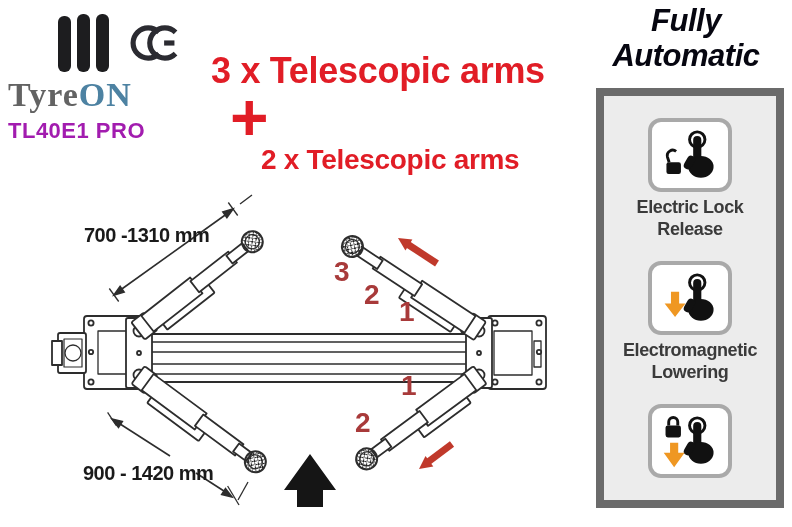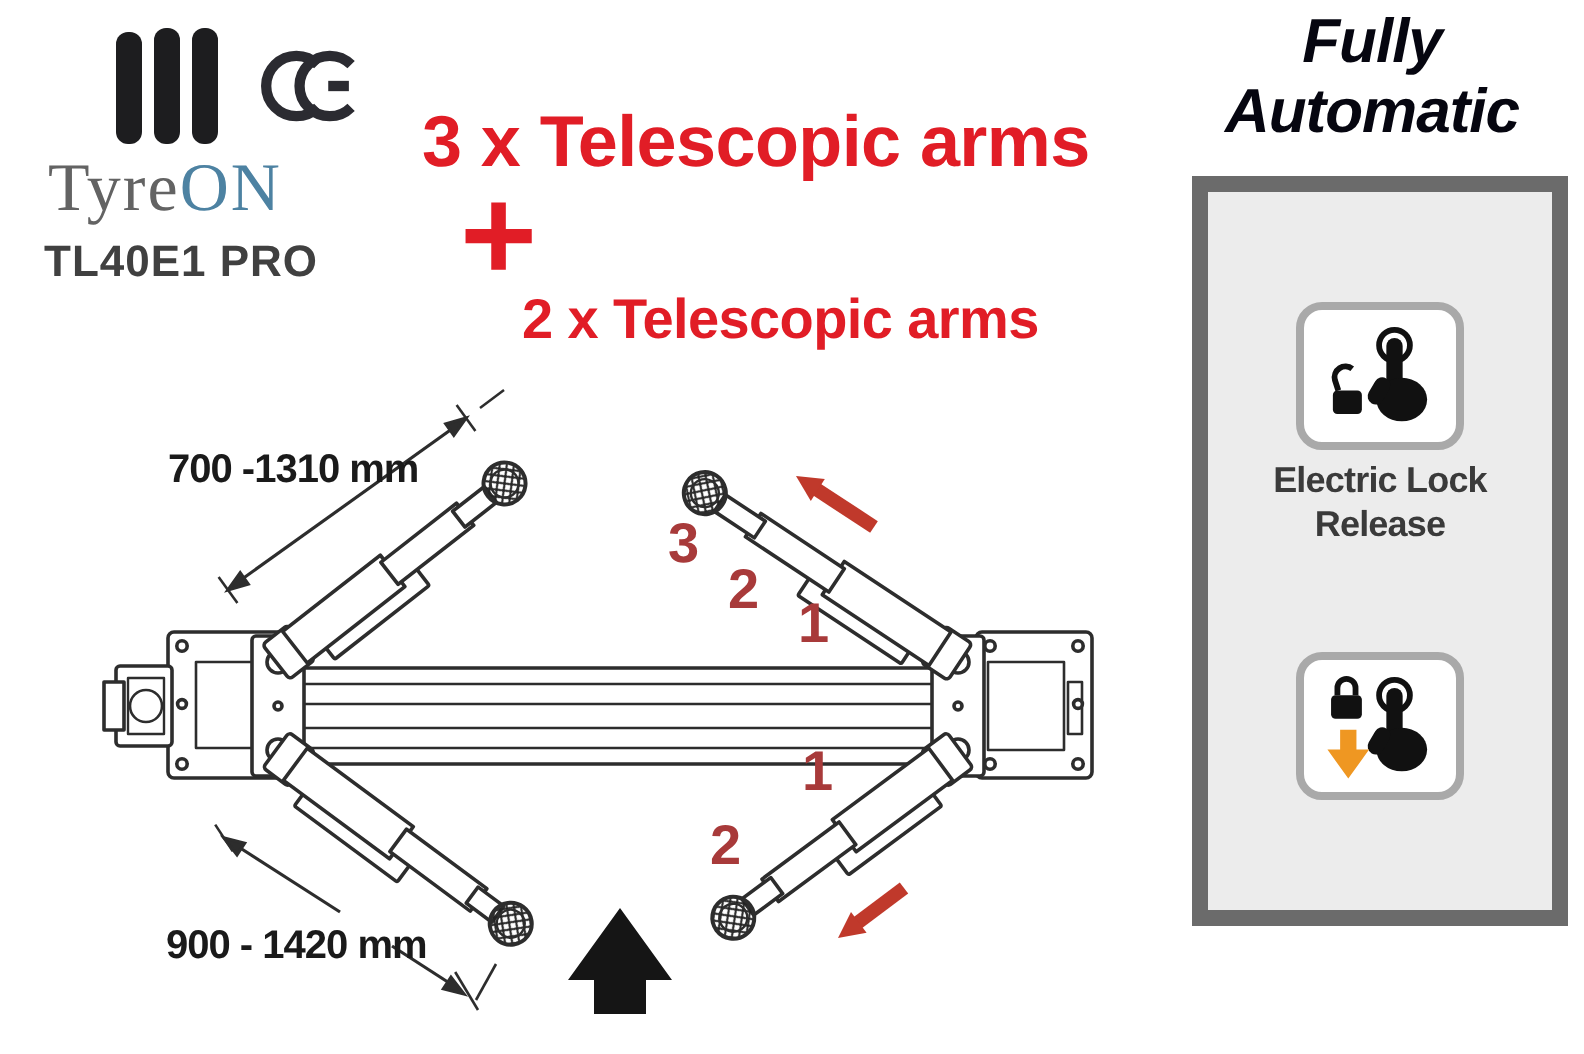--- a/index.html
+++ b/index.html
@@ -3,40 +3,40 @@
 <meta charset="utf-8">
 <style>
   html,body{margin:0;padding:0;}
   body{
     width:792px;height:527px;position:relative;overflow:hidden;
     background:#ffffff;font-family:"Liberation Sans",sans-serif;
   }
   .abs{position:absolute;}
 
   
-  .wordmark{left:24px;top:76px;font-family:"Liberation Serif",serif;font-size:34px;letter-spacing:1px;}
+  .wordmark{left:8px;top:76px;font-family:"Liberation Serif",serif;font-size:34px;letter-spacing:1px;font-weight:bold;}
   .wordmark .gray{color:#636363;}
   .wordmark .blue{color:#4d82a2;}
-  .model{left:22px;top:118px;font-size:22px;font-weight:bold;color:#404040;letter-spacing:0.5px;}
+  .model{left:8px;top:118px;font-size:22px;font-weight:bold;color:#a21caf;letter-spacing:0.5px;}
 
   
   .promo1{left:211px;top:50px;font-size:36px;font-weight:bold;color:#e11d26;letter-spacing:-0.3px;}
   .promo2{left:261px;top:144px;font-size:28px;font-weight:bold;color:#e11d26;letter-spacing:-0.3px;}
   .plus{left:230px;top:84px;font-size:66px;font-weight:bold;color:#e11d26;line-height:1;}
 
   
   .dim{font-size:20px;font-weight:bold;color:#1a1a1a;letter-spacing:-0.5px;}
   .dim-top{left:84px;top:224px;}
   .dim-bottom{left:83px;top:462px;}
   .stage{font-size:28px;font-weight:bold;color:#a83a3a;line-height:1;}
 
   
   .panel-title{left:588px;top:3px;width:196px;text-align:center;font-size:31px;line-height:1.13;
     font-weight:bold;color:#060610;letter-spacing:-0.5px;font-style:italic;}
-  .panel-box{left:596px;top:88px;width:188px;height:375px;background:#ececec;
+  .panel-box{left:596px;top:88px;width:188px;height:420px;background:#ececec;
     border:8px solid #6b6b6b;box-sizing:border-box;
     display:flex;flex-direction:column;align-items:center;justify-content:space-evenly;padding:2px 0;}
   .feature{display:flex;flex-direction:column;align-items:center;}
   .icon-btn{width:76px;height:66px;background:#ffffff;border:4px solid #a9a9a9;border-radius:13px;
     display:flex;align-items:center;justify-content:center;}
   .feature-label{margin-top:5px;width:172px;text-align:center;font-size:18px;line-height:1.22;
     font-weight:bold;color:#3a3a3a;letter-spacing:-0.4px;}
   .hidden-text{position:absolute;width:1px;height:1px;overflow:hidden;clip:rect(0 0 0 0);}
 </style>
 </head>
@@ -229,20 +229,32 @@
         <rect x="27" y="32" width="9" height="16" rx="4.5" transform="rotate(30 31 40)" fill="#111"></rect>
         <g>
           <rect x="6" y="40" width="16" height="13" rx="2.5" fill="#111"></rect>
           <path d="M9 40 v-6 a6 6 0 0 1 11 -3" fill="none" stroke="#111" stroke-width="3.2" transform="rotate(-18 9 40)"></path>
         </g>
       </svg>
     </div>
     <div class="feature-label">Electric Lock Release</div>
   </div>
 
+  <div class="feature">
+    <div class="icon-btn">
+      <svg width="58" height="58" viewBox="0 0 64 64">
+        <circle cx="40" cy="15" r="8.5" fill="none" stroke="#111" stroke-width="3.2"></circle>
+        <rect x="35.5" y="11" width="9" height="30" rx="4.5" fill="#111"></rect>
+        <ellipse cx="44" cy="45" rx="14" ry="12" fill="#111"></ellipse>
+        <rect x="27" y="32" width="9" height="16" rx="4.5" transform="rotate(30 31 40)" fill="#111"></rect>
+        <path d="M11 25 h9 v13 h7 L15.5 53 L4 38 h7 z" fill="#ef9722"></path>
+      </svg>
+    </div>
+    <div class="feature-label">Electromagnetic Lowering</div>
+  </div>
 
   <div class="feature">
     <div class="icon-btn">
       <svg width="58" height="58" viewBox="0 0 64 64">
         <circle cx="40" cy="15" r="8.5" fill="none" stroke="#111" stroke-width="3.2"></circle>
         <rect x="35.5" y="11" width="9" height="30" rx="4.5" fill="#111"></rect>
         <ellipse cx="44" cy="45" rx="14" ry="12" fill="#111"></ellipse>
         <rect x="27" y="32" width="9" height="16" rx="4.5" transform="rotate(30 31 40)" fill="#111"></rect>
         <g>
           <rect x="5" y="15" width="17" height="13" rx="2.5" fill="#111"></rect>

